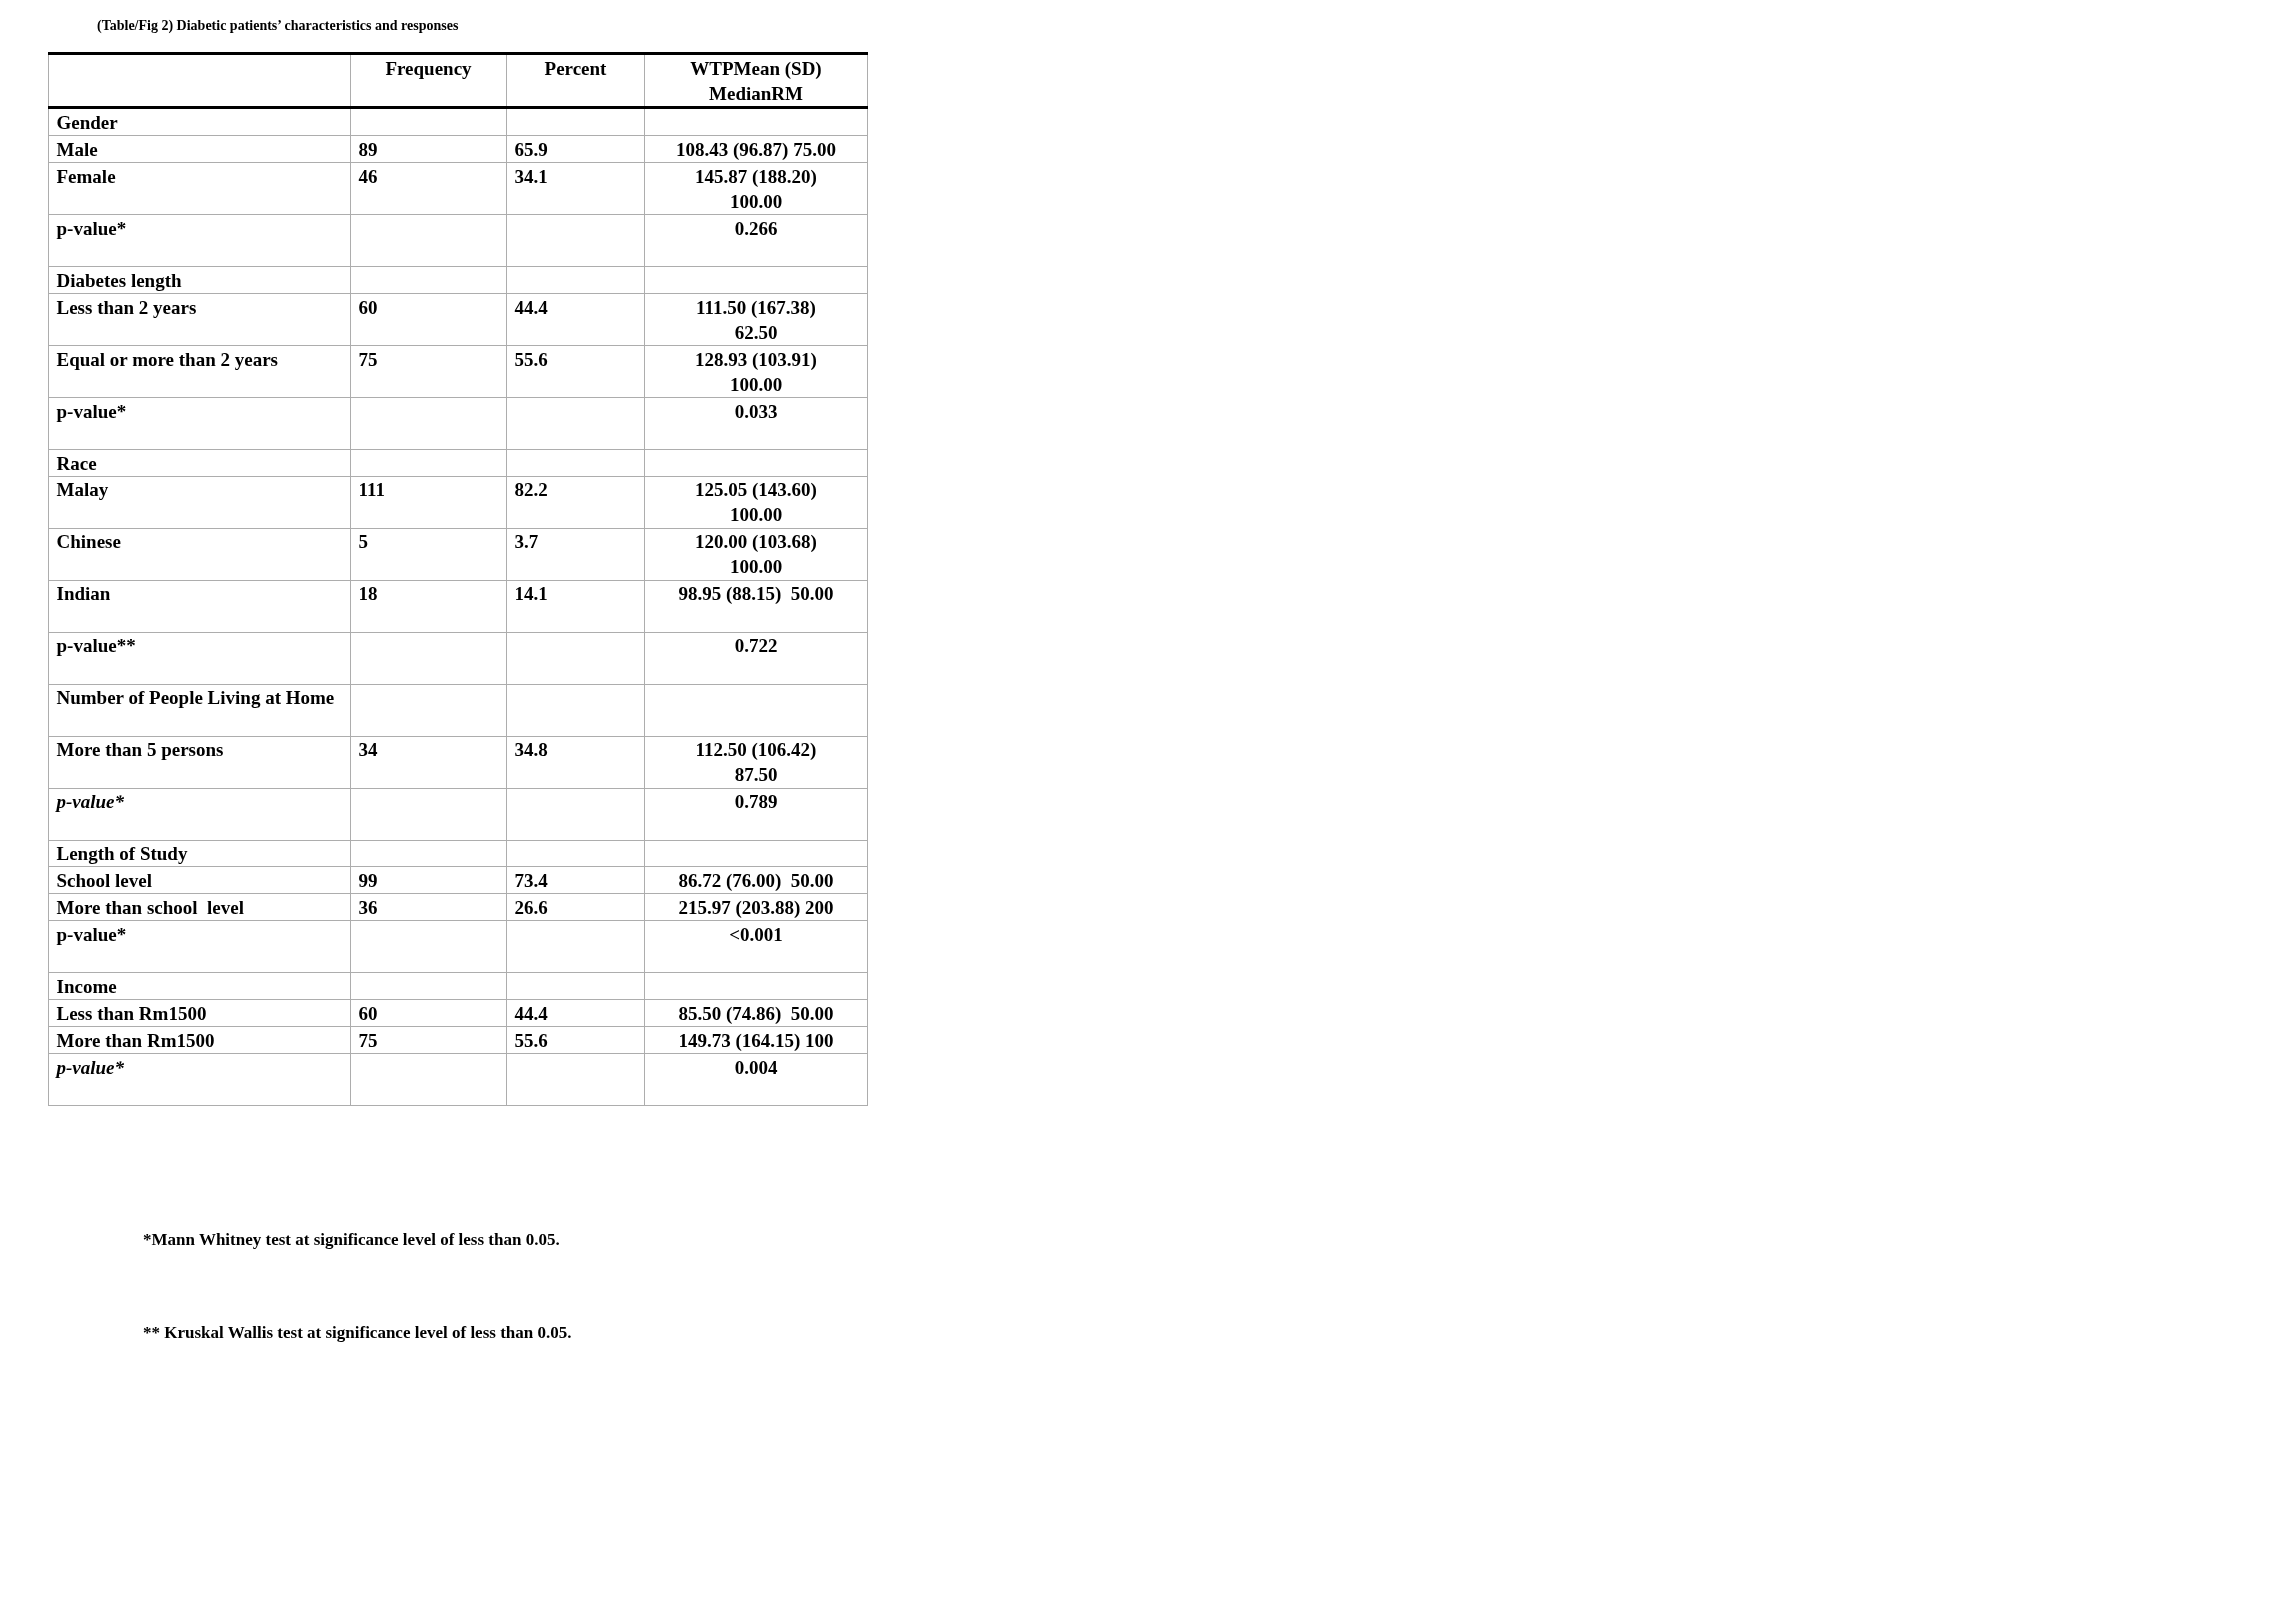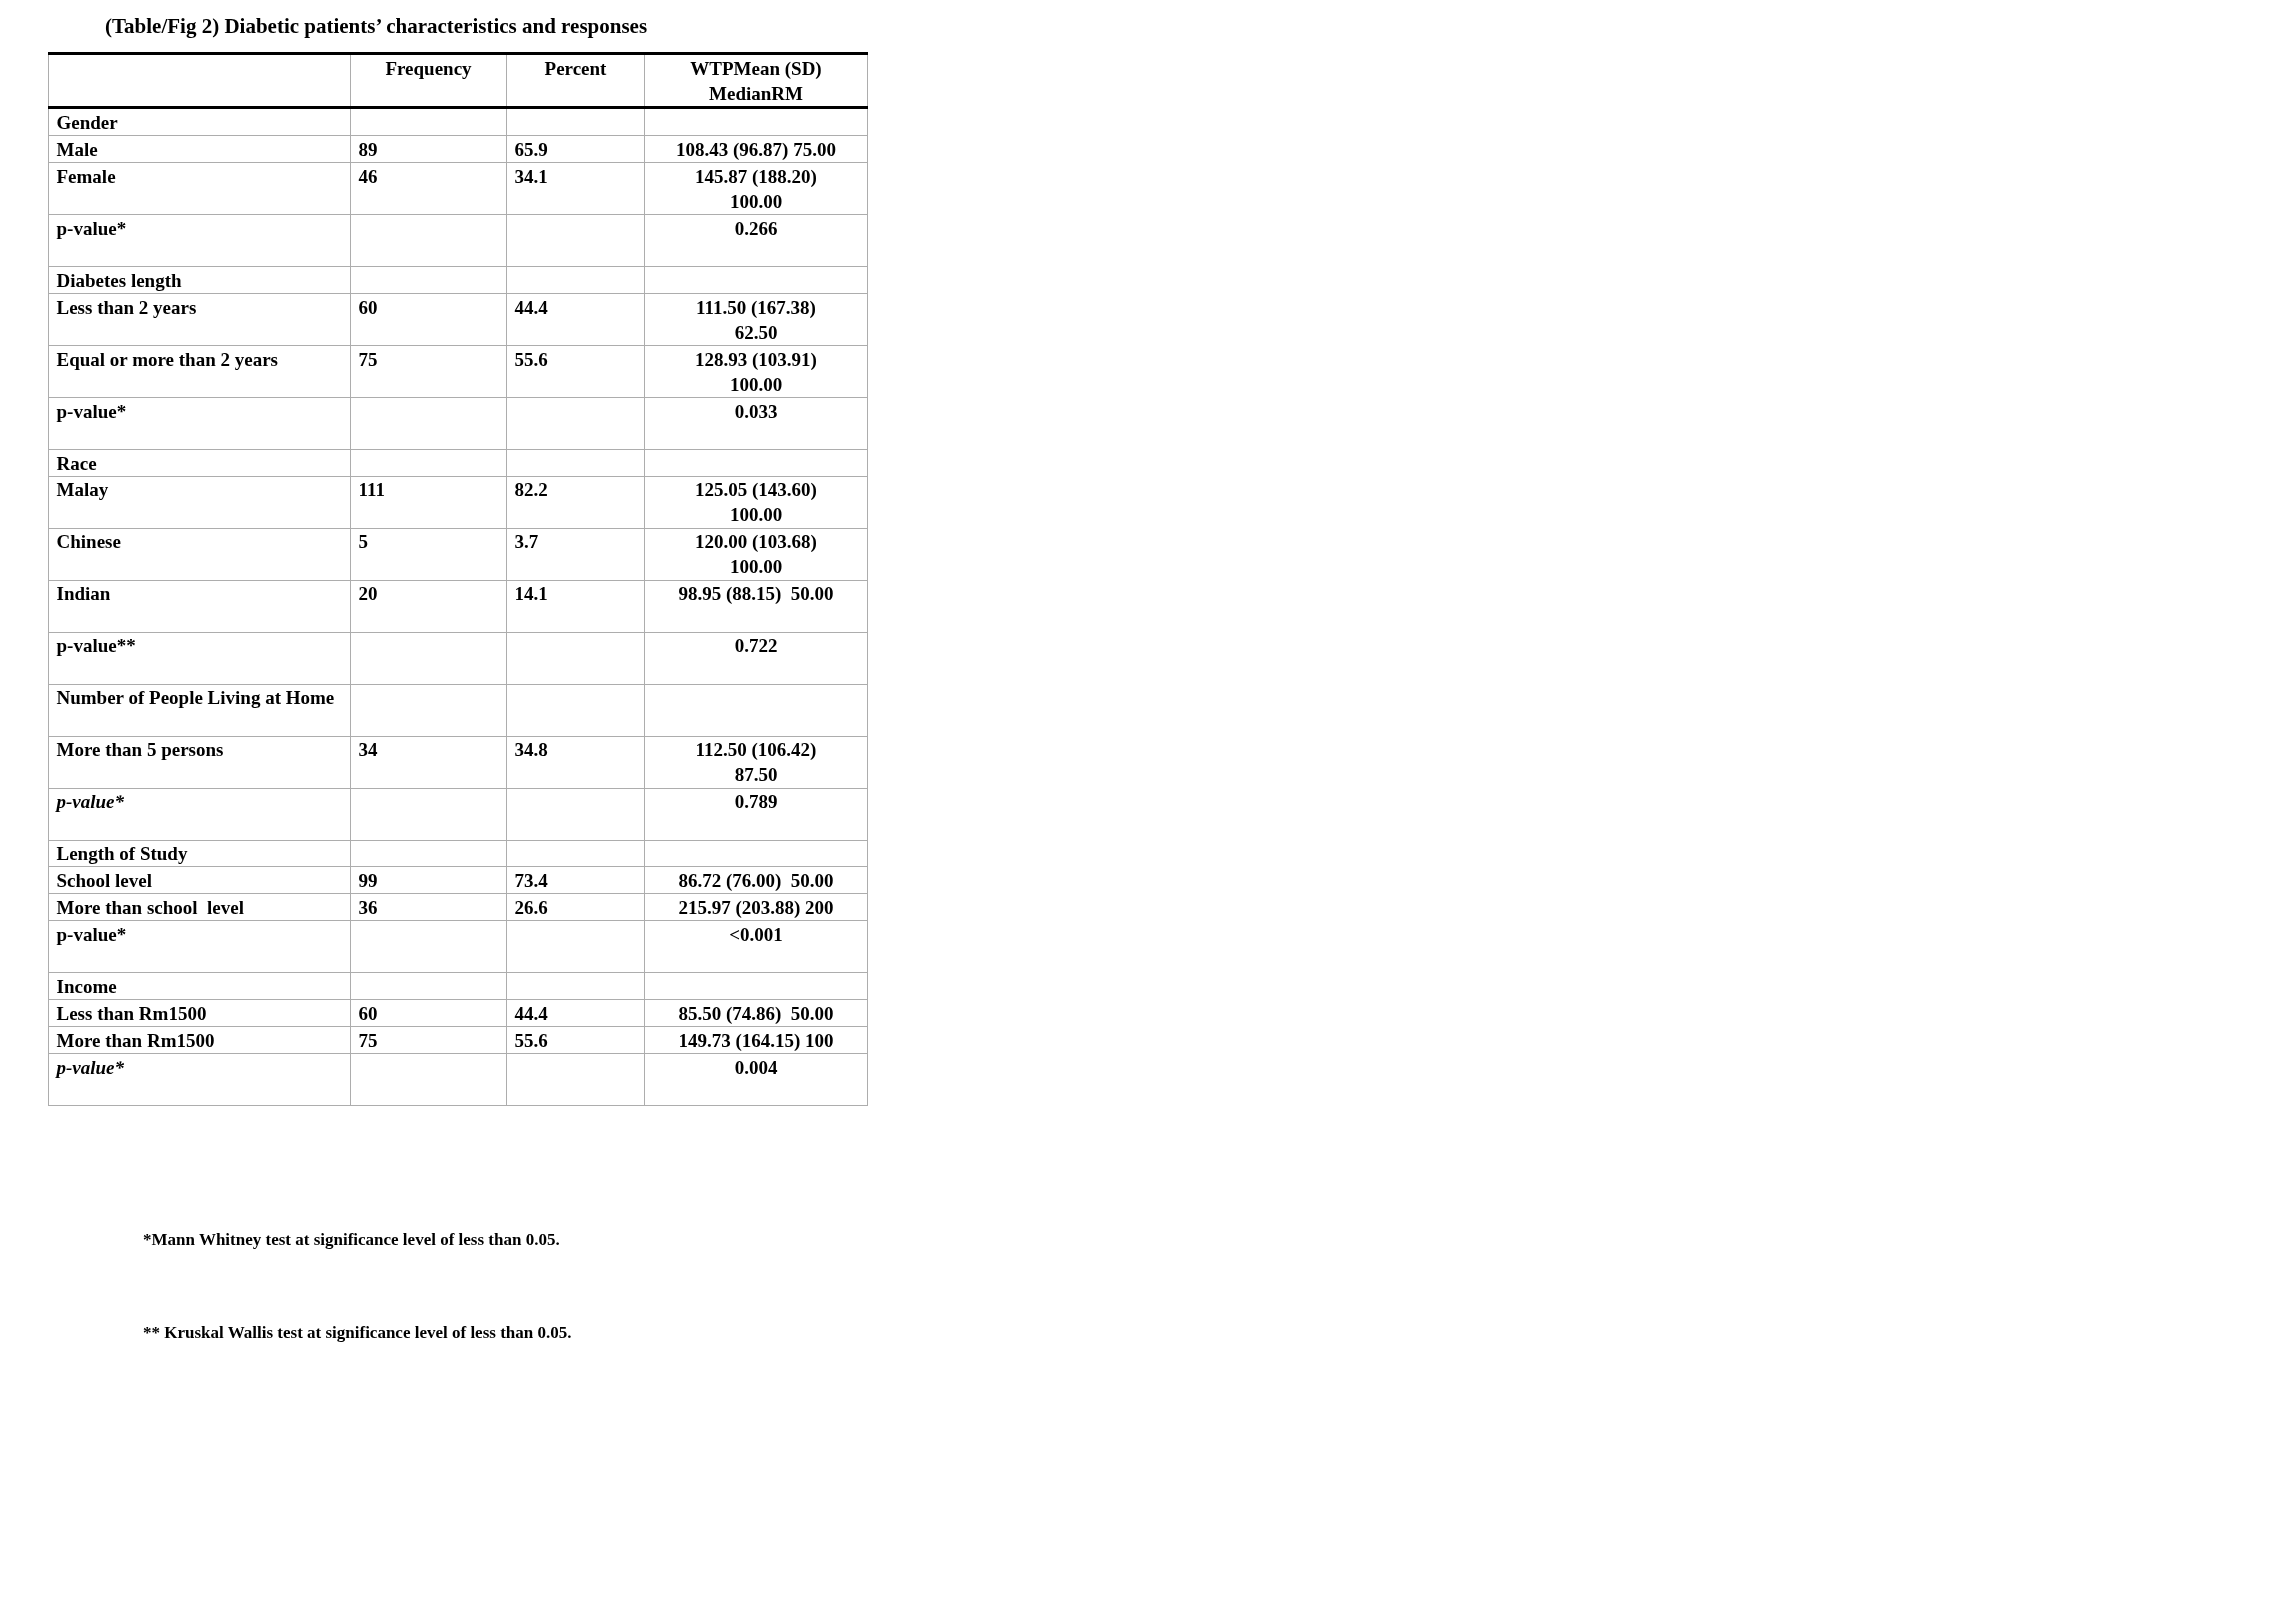--- a/index.html
+++ b/index.html
@@ -8,23 +8,23 @@
     position: relative;
     width: 2281px;
     height: 1624px;
     background: #ffffff;
     color: #000000;
     font-family: "Liberation Serif", "DejaVu Serif", serif;
     font-weight: bold;
   }
   .fig-title {
     position: absolute;
-    left: 105px;
+    left: 97px;
     top: 13px;
-    font-size: 21px;
+    font-size: 14px;
     line-height: 26px;
     white-space: pre;
   }
   table.fig {
     position: absolute;
     left: 48px;
     top: 52px;
     width: 818px;
     border-collapse: collapse;
     table-layout: fixed;
@@ -150,21 +150,21 @@
     </tr>
         <tr class="r-lg">
       <td>Chinese</td>
       <td>5</td>
       <td>3.7</td>
       <td class="wtp">120.00 (103.68)
 100.00</td>
     </tr>
         <tr class="r-lg">
       <td>Indian</td>
-      <td>20</td>
+      <td>18</td>
       <td>14.1</td>
       <td class="wtp">98.95 (88.15)  50.00</td>
     </tr>
         <tr class="r-pv">
       <td>p-value**</td>
       <td></td>
       <td></td>
       <td class="wtp">0.722</td>
     </tr>
         <tr class="r-lg">

